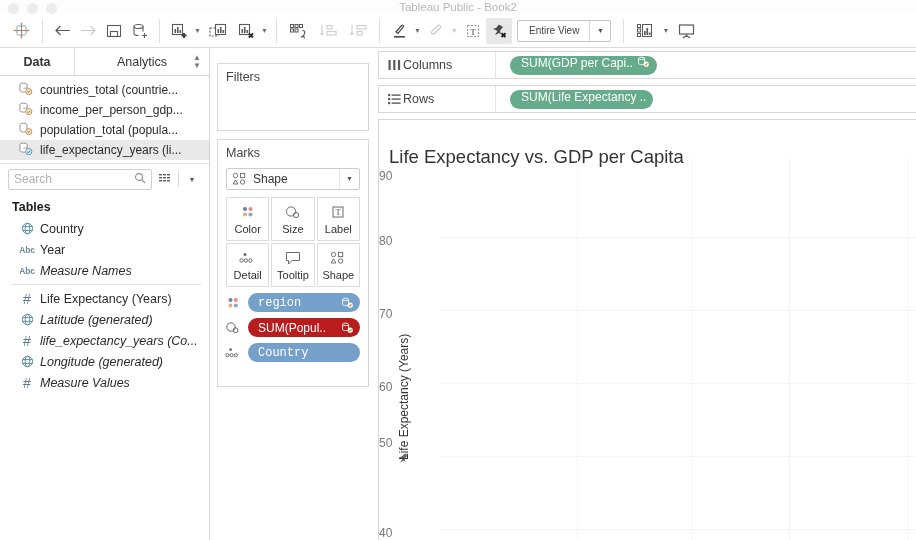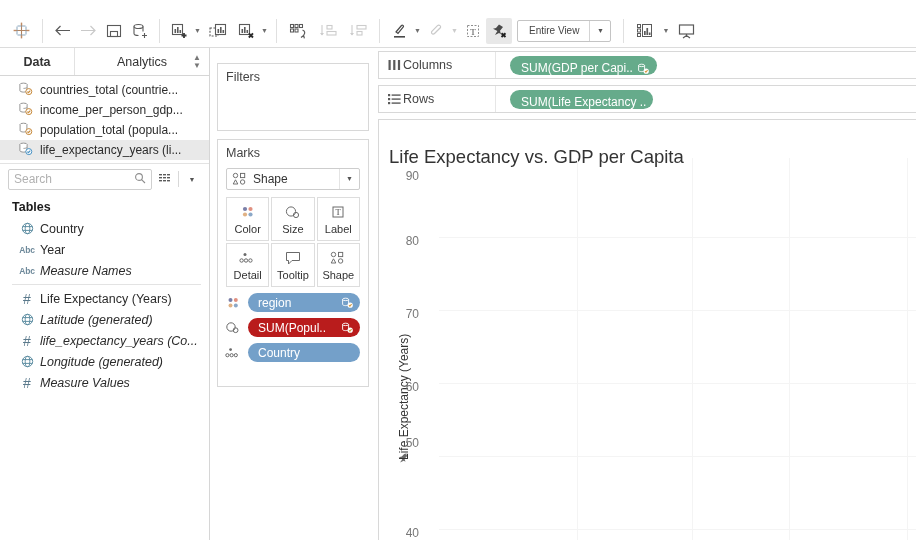--- a/index.html
+++ b/index.html
@@ -126,68 +126,76 @@
   }
   .mbtn .ml { font-size: 11px; color: #333; }
   .mbtn .mi { height: 18px; display: flex; align-items: center; justify-content: center; }
 
   .pillrow { display: flex; align-items: center; margin: 6px 8px 0 6px; gap: 4px; }
   .pillrow .pi { width: 20px; flex: 0 0 20px; display: flex; align-items: center; justify-content: center; }
   .pill {
     flex: 1; height: 19px; border-radius: 10px; display: flex; align-items: center;
     padding: 0 6px 0 10px; font-size: 12px; color: #fff; white-space: nowrap; overflow: hidden;
   }
-  .pill.blue { background: #74a0c9; }
+  .pill.blue { background: #74a0c9; font-family: Liberation Mono, monospace; }
   .pill.green { background: #b91c1c; }
   .pill .ptxt { flex: 1; overflow: hidden; }
   .pill .pdb { width: 14px; display: flex; align-items: center; justify-content: center; }
 
   
   .shelf {
     position: absolute; height: 28px; border: 1px solid #d8d8d8; background: #fff;
     display: flex; align-items: center;
   }
   #columns-shelf { left: 378px; top: 51px; width: 545px; }
   #rows-shelf { left: 378px; top: 85px; width: 545px; }
   .shelf .sh-ic { width: 24px; display: flex; align-items: center; justify-content: center; color: #5a5a5a; padding-left: 6px;}
   .shelf .sh-lb { width: 92px; font-size: 12.5px; color: #444; }
   .shelf .sh-sep { width: 1px; height: 26px; background: #e6e6e6; }
   .shelf .shelf-pill {
     height: 19px; border-radius: 10px; background: #66ab8b; color: #fff;
-    display: inline-flex; align-items: flex-end; padding: 0 7px 0 11px; font-size: 12px;
+    display: inline-flex; align-items: flex-start; padding: 0 7px 0 11px; font-size: 12px;
     margin-left: 14px; white-space: nowrap;
   }
   .shelf .shelf-pill .pdb { margin-left: 4px; display: flex; align-items: center; }
 
   
   .viewcard {
     position: absolute; left: 378px; top: 119px; width: 545px; height: 424px;
     border: 1px solid #d8d8d8; border-bottom: none; background: #fff; overflow: hidden;
   }
   .chart-title {
     position: absolute; left: 10px; top: 26px; font-size: 18.5px; color: #333; white-space: nowrap;
   }
   .ylabel {
     position: absolute; left: 18px; top: 340px;
     font-size: 12px; color: #333; transform: rotate(-90deg); transform-origin: left top;
     white-space: nowrap;
   }
   .pin { position: absolute; left: 18px; top: 332px; color: #6b6b6b; }
   .ytick {
-    position: absolute; right: 0; font-size: 12px; color: #777; text-align: right; width: 40px;
+    position: absolute; right: 0; font-size: 12px; color: #777; width: 40px;
   }
   .plot { position: absolute; left: 60px; top: 38px; right: 0; bottom: 0; }
   .gl-v { position: absolute; top: 0; bottom: 0; width: 1px; background: #f4f4f4; }
   .gl-h { position: absolute; left: 0; right: 0; height: 1px; background: #f4f4f4; }
 </style>
 </head>
 <body>
 
 <div id="app">
 
+  <div class="titlebar">
+    <div class="traffic">
+      <span></span>
+      <span></span>
+      <span></span>
+    </div>
+    <div class="win-title">Tableau Public - Book2</div>
+  </div>
 
   <div class="toolbar">
 
     <div class="tb-group">
       <div class="tb-logo">
         <svg width="19" height="19" viewBox="0 0 19 19">
           <g stroke="#b08463" stroke-width="1.1" fill="none">
             <path d="M9.5 2.5v14M2.5 9.5h14"></path>
             <path d="M5 5.5v8M14 5.5v8M5.5 5h8M5.5 14h8" stroke="#7e9cb5" stroke-width="0.9"></path>
           </g>

